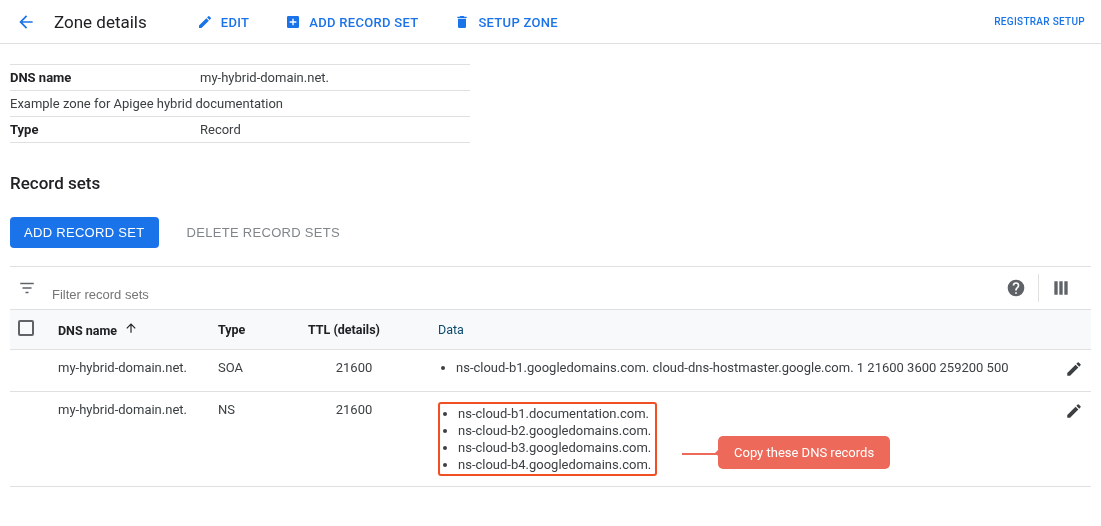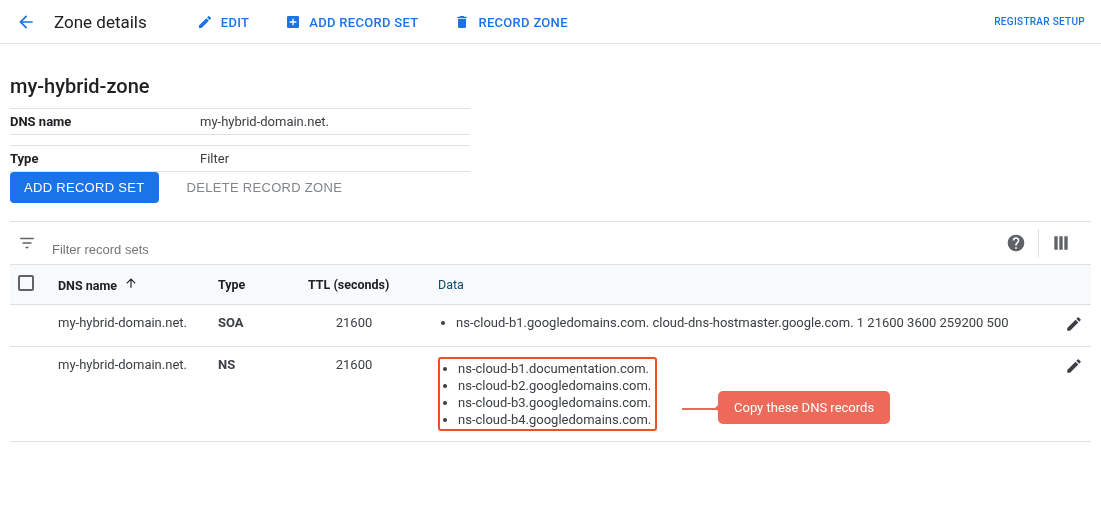--- a/index.html
+++ b/index.html
@@ -140,21 +140,21 @@
   table.records thead th.data-col { font-weight:400; color:#0c4a6e; }
   table.records td {
     padding: 10px 8px;
     border-bottom: 1px solid #e0e0e0;
     vertical-align: top;
     font-size: 13px;
     color: #3c4043;
   }
   .col-check { width: 40px; text-align:center; }
   .col-dns { width: 160px; }
-  .col-type { width: 90px; font-weight: bold; }
+  .col-type { width: 90px; }
   .col-ttl { width: 130px; text-align:center; padding-right: 30px !important; }
   .col-data { }
   .col-edit { width: 50px; text-align:right; }
   .checkbox {
     width:16px; height:16px; border:2px solid #5f6368; border-radius:2px; display:inline-block;
     cursor:pointer;
   }
   .sort-arrow { margin-left:4px; }
   ul.data-list { margin:0; padding-left: 18px; }
   ul.data-list li { margin-bottom: 2px; }
@@ -226,47 +226,48 @@
     </span>
     <span>ADD RECORD SET</span>
   </span>
 
   <span class="action-btn">
     <span class="icon">
       <svg width="16" height="16" viewBox="0 0 24 24" fill="#1a73e8">
           <path d="M6 19a2 2 0 0 0 2 2h8a2 2 0 0 0 2-2V7H6v12zM19 4h-3.5l-1-1h-5l-1 1H5v2h14V4z"></path>
         </svg>
     </span>
-    <span>RECORD ZONE</span>
+    <span>SETUP ZONE</span>
   </span>
 
   <span class="spacer"></span>
   <span class="registrar">REGISTRAR SETUP</span>
 </div>
 
 <div class="content">
-  <div class="zone-name">my-hybrid-zone</div>
 
   <div class="details-table">
     <div class="details-row">
       <div class="details-label">DNS name</div>
       <div class="details-value">my-hybrid-domain.net.</div>
     </div>
     <div class="details-row">
+      <div class="details-value">Example zone for Apigee hybrid documentation</div>
     </div>
     <div class="details-row">
       <div class="details-label">Type</div>
-      <div class="details-value">Filter</div>
+      <div class="details-value">Record</div>
     </div>
   </div>
 
+  <div class="section-title">Record sets</div>
 
   <div class="button-row">
     <button class="primary-btn">ADD RECORD SET</button>
-    <button class="flat-btn">DELETE RECORD ZONE</button>
+    <button class="flat-btn">DELETE RECORD SETS</button>
   </div>
 
   <div class="filter-bar">
     <span class="filter-icon">
       <svg width="18" height="18" viewBox="0 0 24 24" fill="#5f6368">
           <path d="M3 5h18v2H3zm3 6h12v2H6zm4 6h4v2h-4z"></path>
         </svg>
     </span>
     <input class="filter-input" placeholder="Filter record sets" style="">
     <span class="help-icon">
@@ -290,21 +291,21 @@
         </th>
         <th class="col-dns">
           <span>DNS name</span>
           <span class="sort-arrow">
             <svg width="14" height="14" viewBox="0 0 24 24" fill="#202124">
                 <path d="M12 4l-1.41 1.41L16.17 11H4v2h12.17l-5.58 5.59L12 20l8-8z" transform="rotate(-90 12 12)"></path>
               </svg>
           </span>
         </th>
         <th class="col-type">Type</th>
-        <th class="col-ttl">TTL (seconds)</th>
+        <th class="col-ttl">TTL (details)</th>
         <th class="col-data data-col">Data</th>
         <th class="col-edit"></th>
       </tr>
     </thead>
     <tbody>
       <tr>
         <td class="col-check"></td>
         <td class="col-dns">my-hybrid-domain.net.</td>
         <td class="col-type">SOA</td>
         <td class="col-ttl">21600</td>

